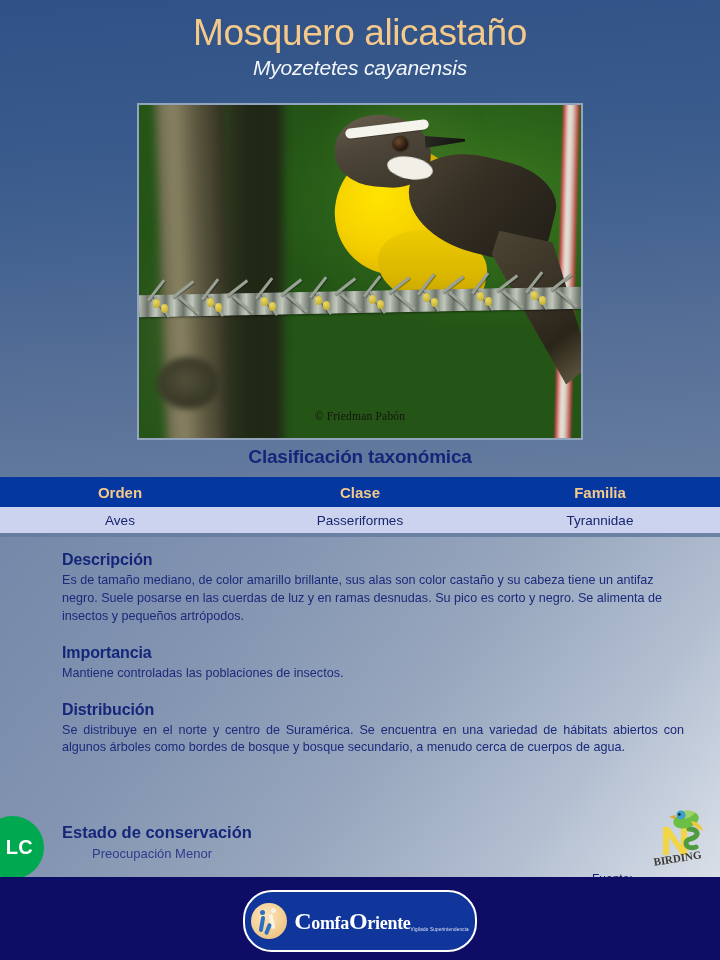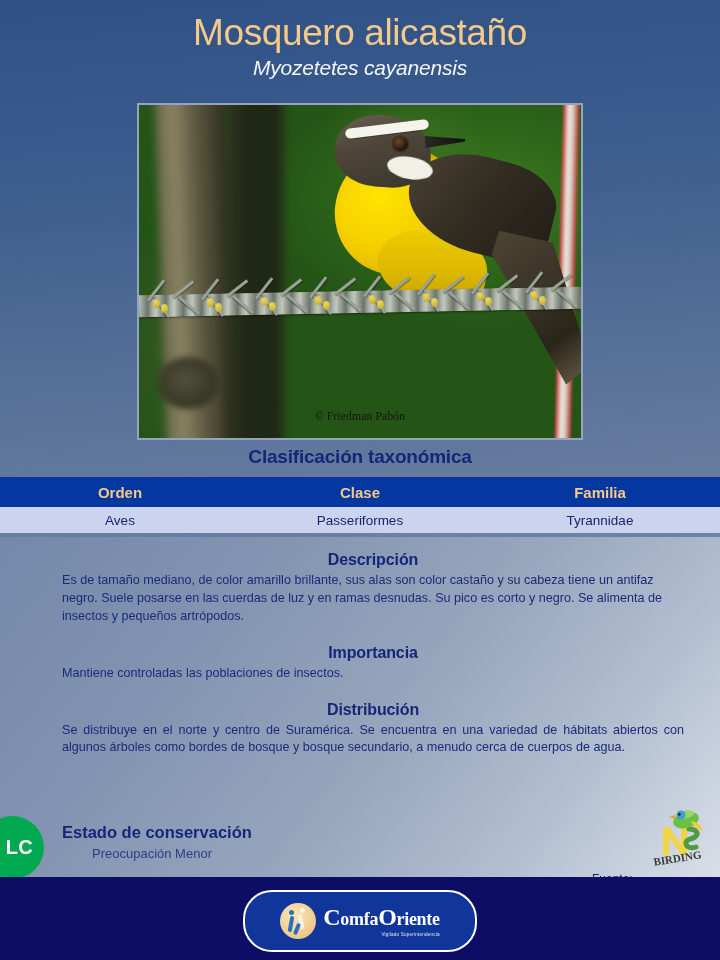--- a/index.html
+++ b/index.html
@@ -268,21 +268,20 @@
     position: absolute;
     left: 62px; top: 551px;
     width: 622px;
   }
   .sec-h {
     font-size: 16px;
     font-weight: bold;
     color: #15267a;
     margin: 0 0 3px 0;
     letter-spacing: -.1px;
-    text-align: center;
   }
   .sec-p {
     font-size: 12.6px;
     color: #1b2a7a;
     line-height: 1.42;
     margin: 0 0 18px 0;
   }
   .sec-p.justify { text-align: justify; }
 
   
@@ -364,21 +363,21 @@
     background: #2a6fc0;
     display: block;
   }
   .fig1 { left: 9px; top: 7px; width: 5px; height: 5px; border-radius: 50%; }
   .fig1b { left: 9px; top: 13px; width: 4px; height: 16px; border-radius: 2px; transform: rotate(10deg); }
   .fig2 { left: 20px; top: 5px; width: 5px; height: 5px; border-radius: 50%; background: #f7f2e6 !important; }
   .fig2b { left: 19px; top: 11px; width: 4px; height: 15px; border-radius: 2px; background: #f7f2e6 !important; transform: rotate(-12deg); }
   .fig3 { left: 15px; top: 20px; width: 4px; height: 12px; border-radius: 2px; transform: rotate(22deg); }
   .comfa-txt {
     display: flex;
-    flex-direction: column;
+    flex-direction: row;
     align-items: flex-end;
     line-height: 1;
   }
   .comfa-name {
     color: #ffffff;
     font-weight: bold;
     font-size: 24px;
     letter-spacing: -0.3px;
     font-family: "Liberation Serif", serif;
   }

